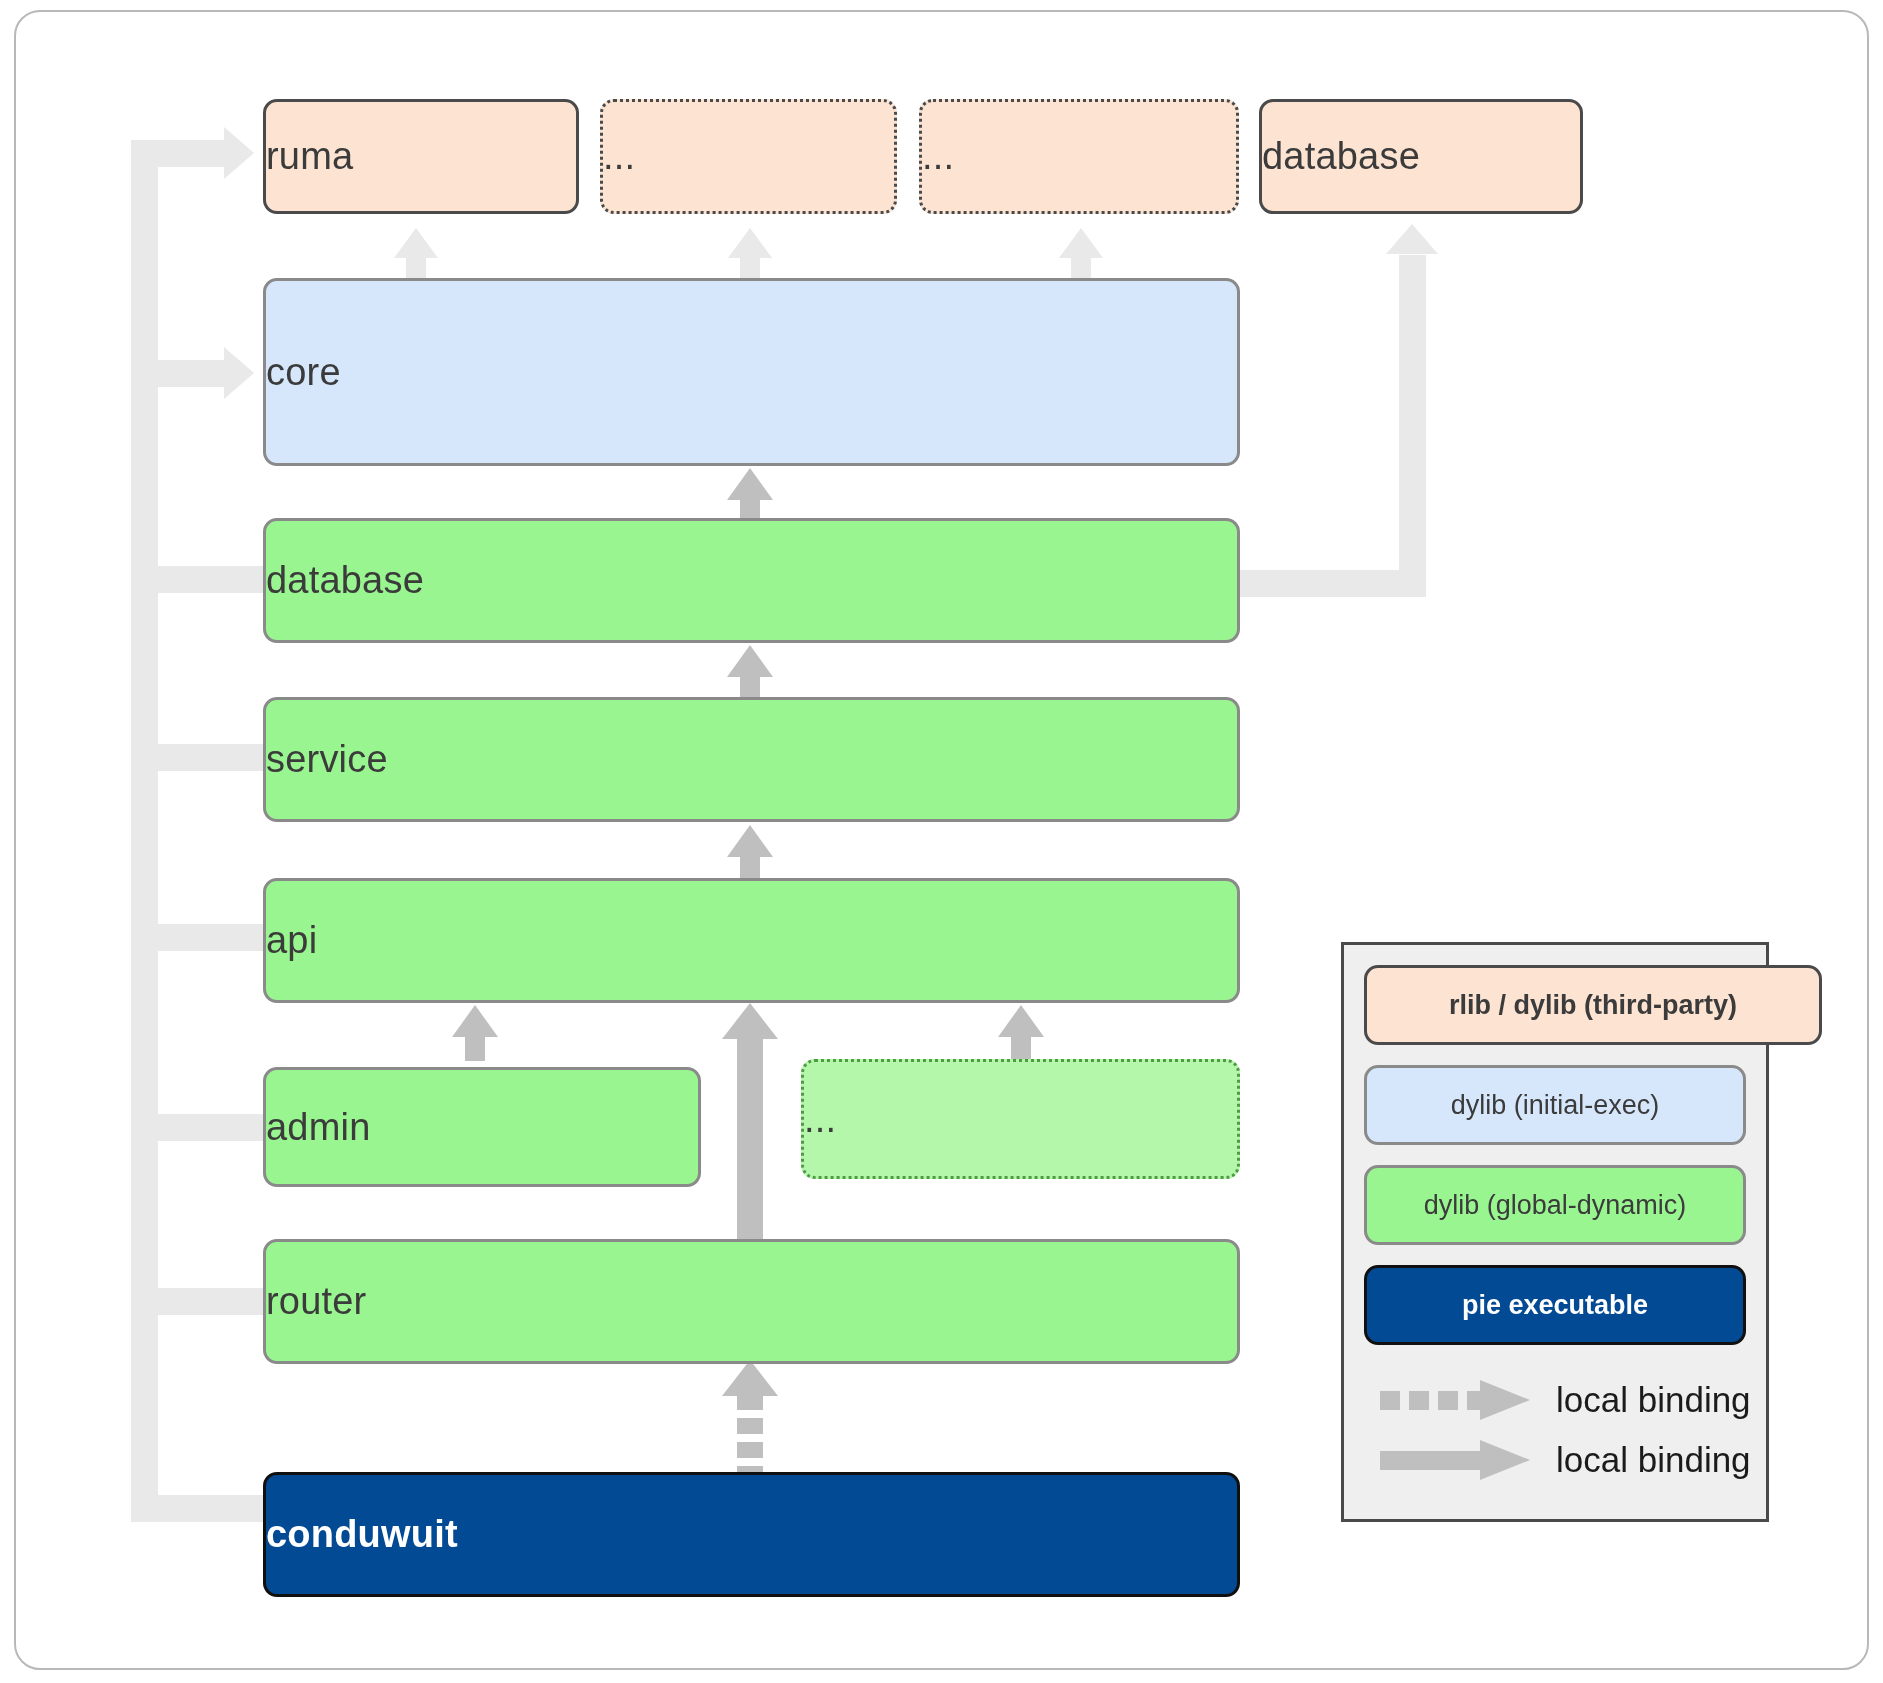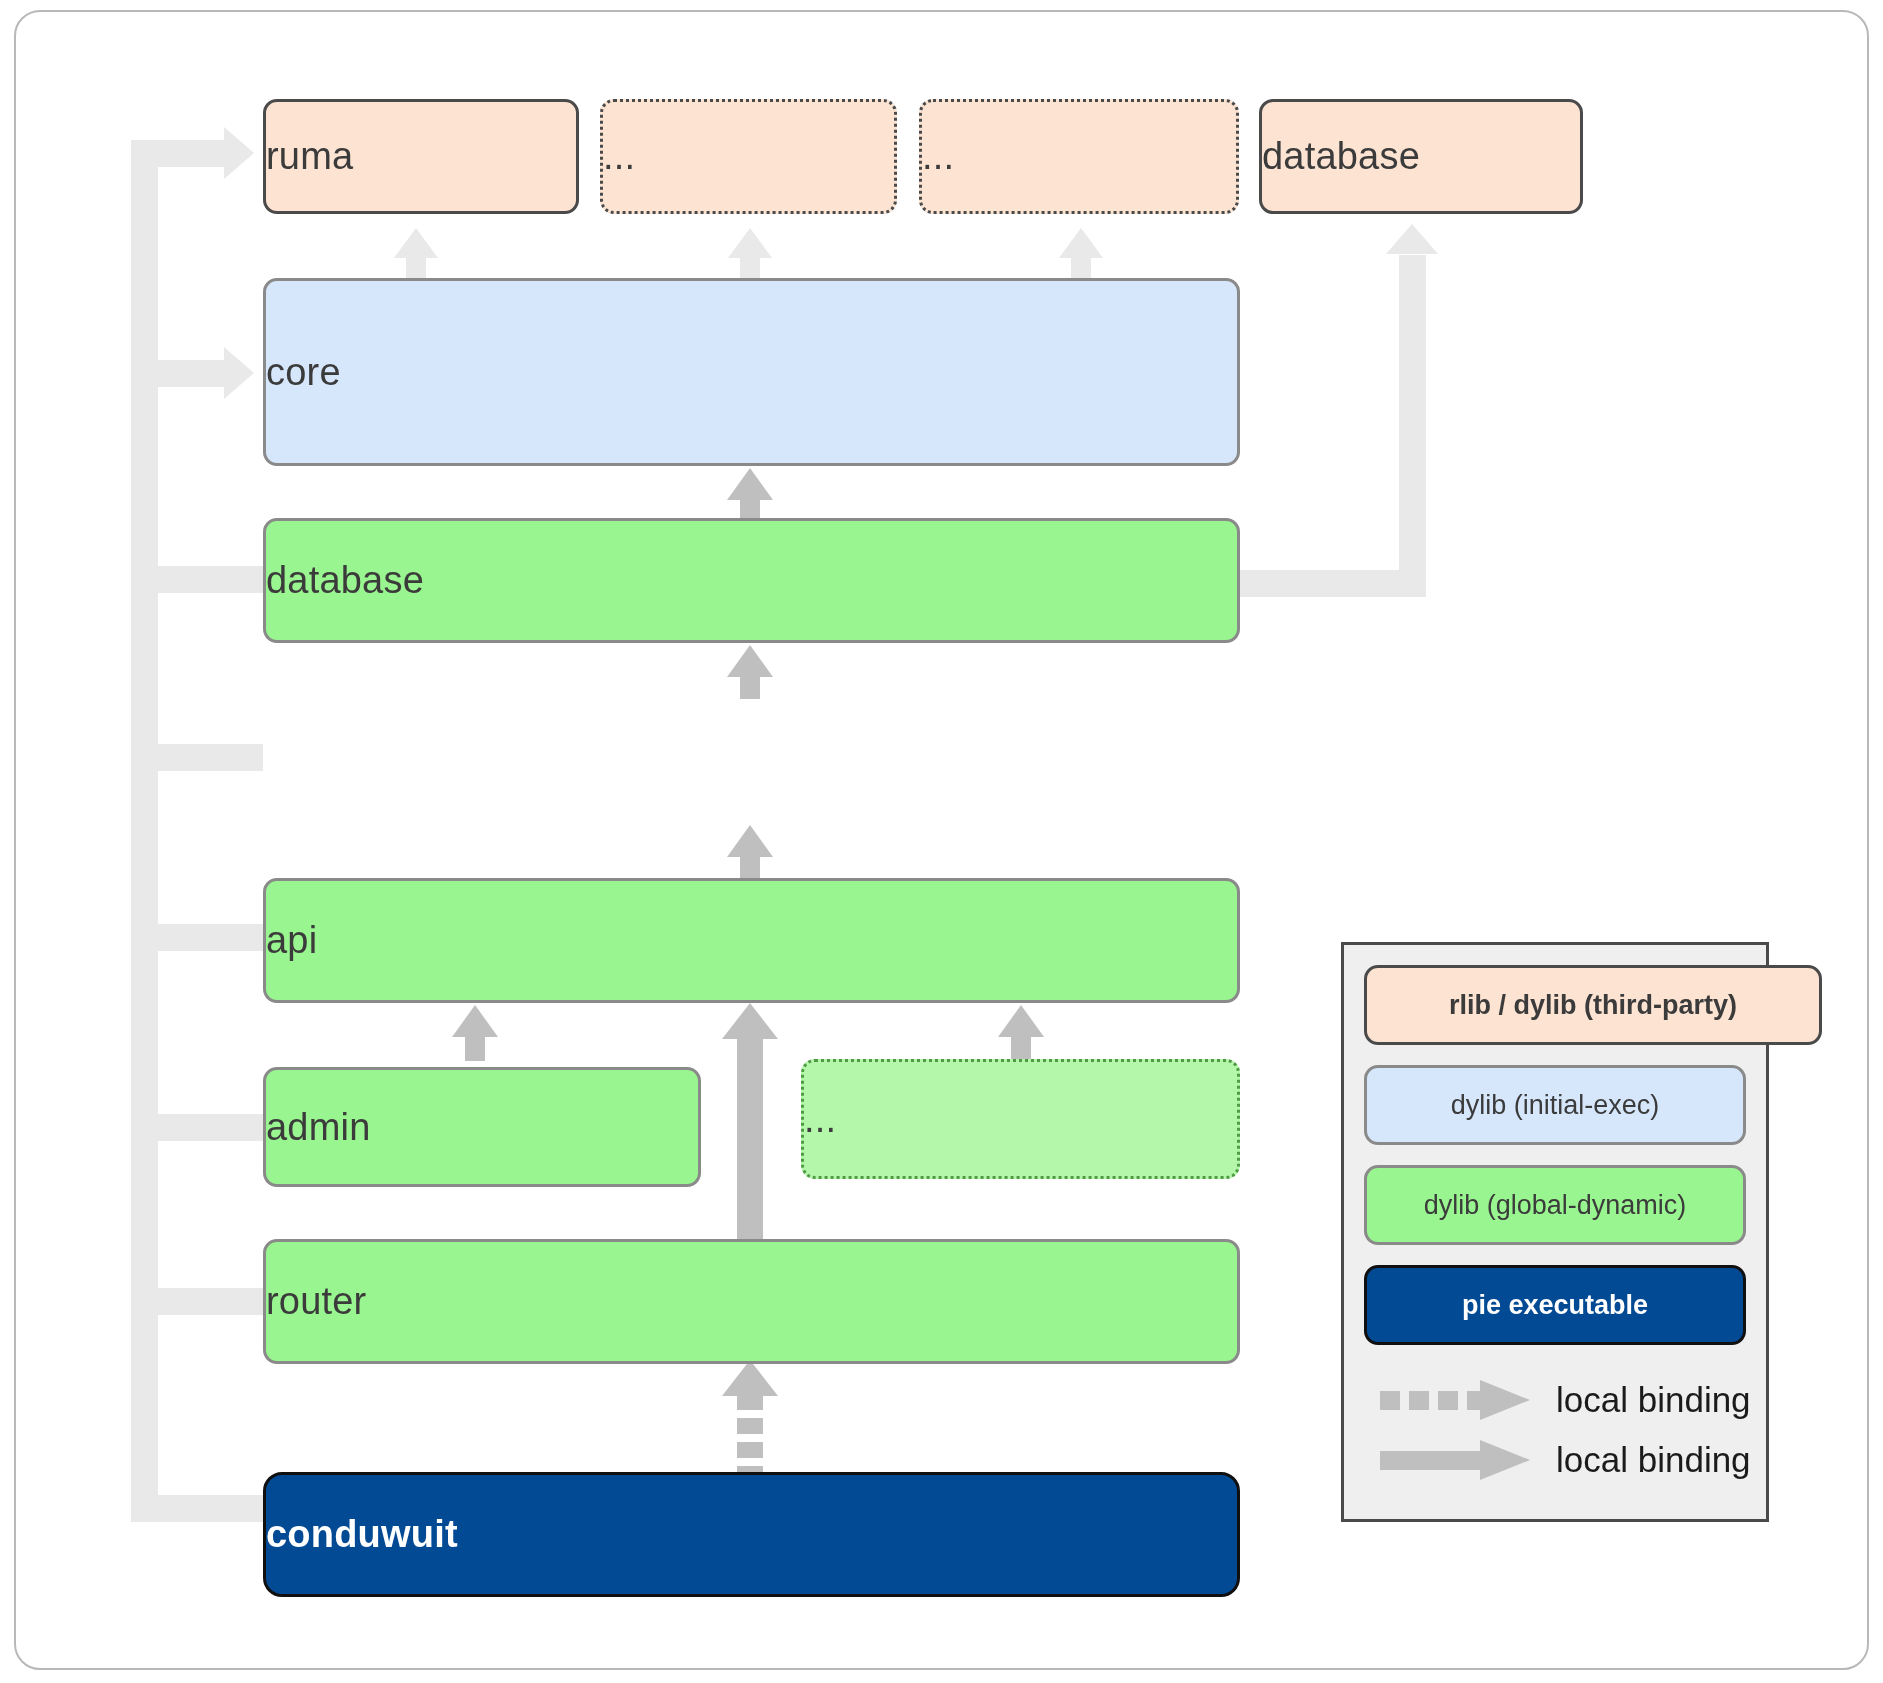--- a/index.html
+++ b/index.html
@@ -265,38 +265,41 @@
   </div>
 
   <div class="node initexec" style="left:263px; top:278px; width:977px; height:188px;">
     <span>core</span>
   </div>
 
   <div class="node globaldyn" style="left:263px; top:518px; width:977px; height:125px;">
     <span>database</span>
   </div>
 
+  <div class="node globaldyn" style="left:263px; top:697px; width:977px; height:125px;">
+    <span>service</span>
+  </div>
 
   <div class="node globaldyn" style="left:263px; top:878px; width:977px; height:125px;">
     <span>api</span>
   </div>
 
   <div class="node globaldyn" style="left:263px; top:1059px; width:438px; height:120px;margin-top:8px;">
     <span>admin</span>
   </div>
 
   <div class="node globaldyn-dotted" style="left:801px; top:1059px; width:439px; height:120px;">
     <span>...</span>
   </div>
 
   <div class="node globaldyn" style="left:263px; top:1239px; width:977px; height:125px;">
     <span>router</span>
   </div>
 
-  <div class="node pie" style="left:263px; top:1472px; width:977px; height:125px;border-radius:19px;">
+  <div class="node pie" style="left:263px; top:1472px; width:977px; height:125px;">
     <span>conduwuit</span>
   </div>
 
   <div id="legend" style="left:1341px; top:942px; width:428px; height:580px;">
   </div>
 
   <div class="legend-chip" style="left:1364px; top:965px; width:458px; height:80px; background:#fce3d2; border:3px solid #4a4a4a;font-weight:bold;">
     <span>rlib / dylib (third-party)</span>
   </div>
 

